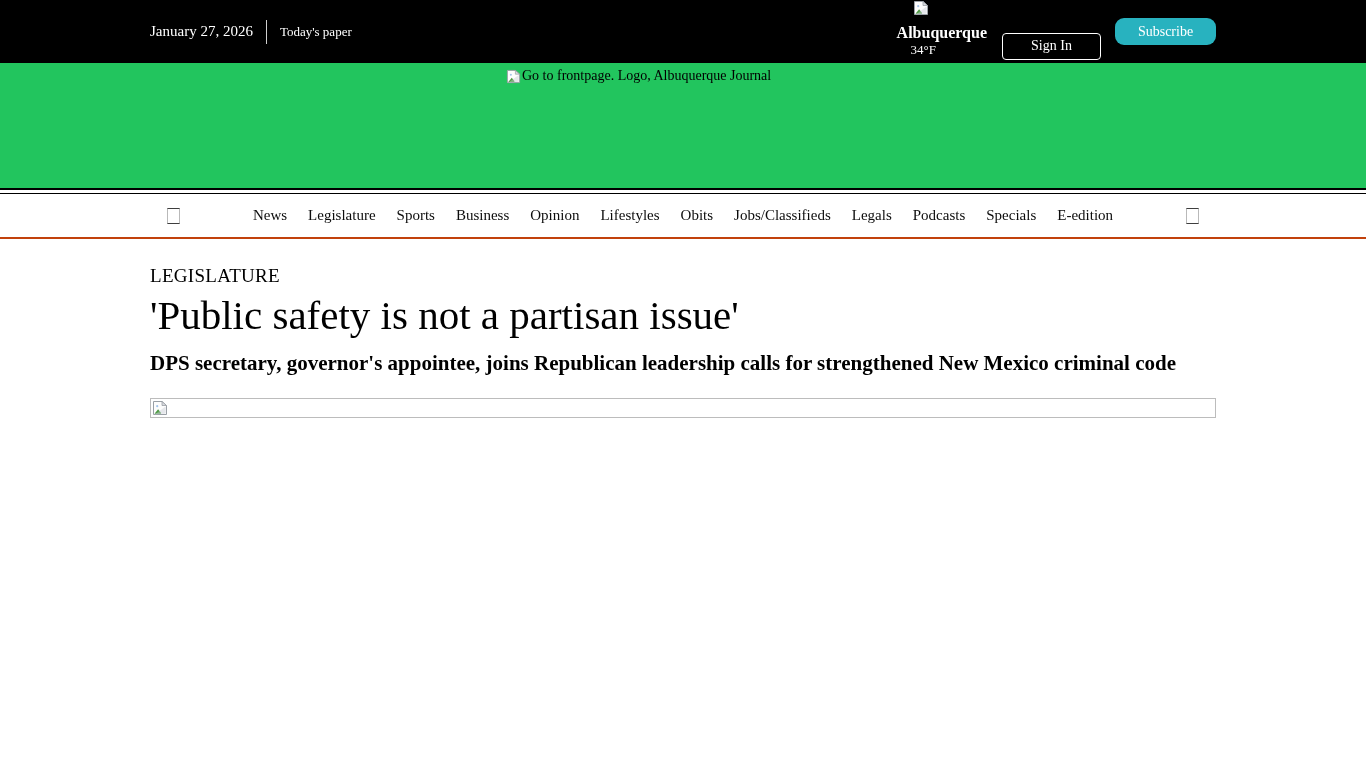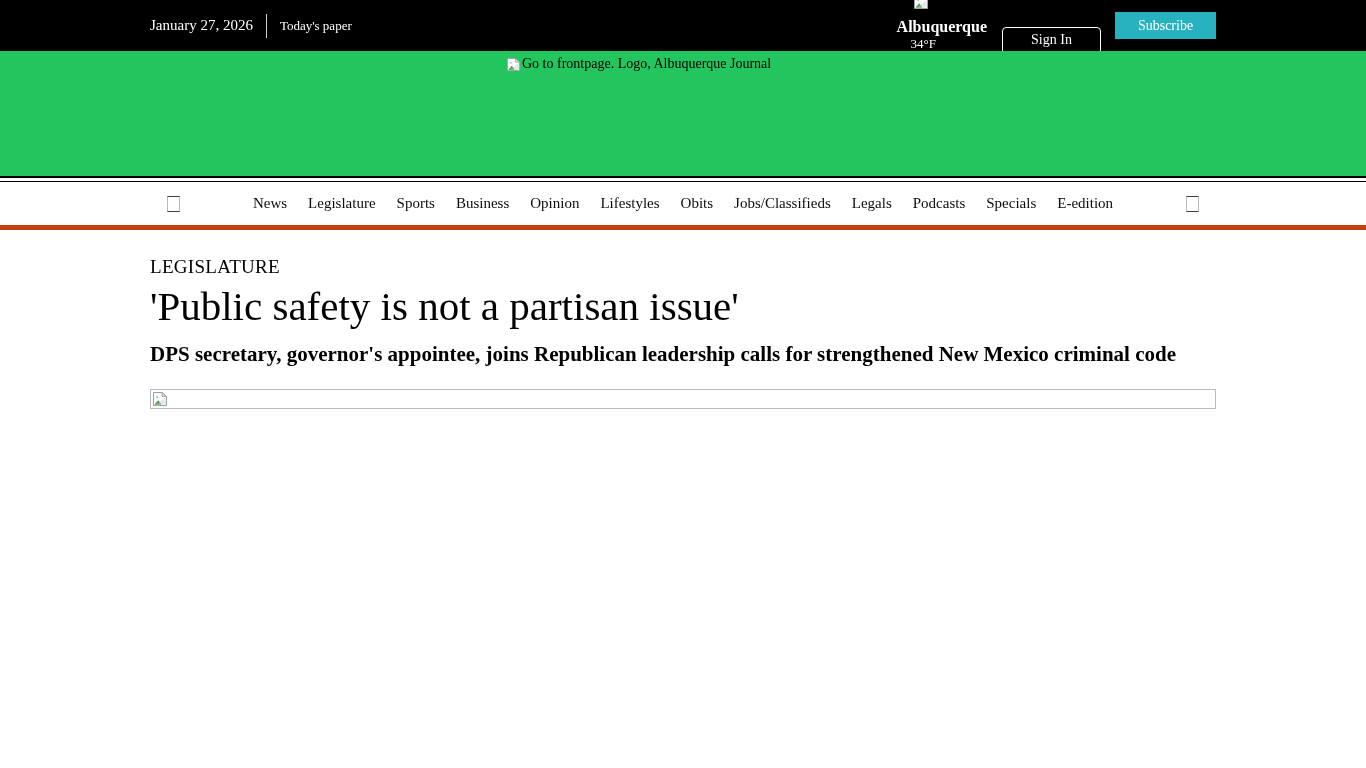--- a/index.html
+++ b/index.html
@@ -5,21 +5,21 @@
   * { margin:0; padding:0; box-sizing:border-box; }
   html,body { width:1366px; height:768px; }
   body {
     background:#ffffff;
     color:#000;
     font-family:"Liberation Serif", serif;
     overflow:hidden;
   }
 
   
-  .topbar { height:51px; background:#000; }
+  .topbar { height:63px; background:#000; }
   .topbar-inner {
     width:1066px; margin:0 auto; height:100%;
     display:flex; align-items:center; color:#fff;
   }
   .topbar-date { font-size:15px; white-space:nowrap; }
   .v-divider { width:1px; height:24px; background:#cfcfcf; margin:0 13px; }
   .todays-paper { font-size:13px; color:#fff; text-decoration:none; white-space:nowrap; cursor:pointer; }
   .weather { margin-left:auto; display:flex; align-items:center;flex-direction:column; }
   .weather-icon { width:16px; height:18px; transform:translateY(-7px); }
   .weather-city { font-weight:bold; font-size:16px; margin-left:42px; }
@@ -27,37 +27,37 @@
   .btn-signin {
     margin-left:15px; width:99px; height:27px;
     background:transparent; color:#fff;
     border:1px solid #fff; border-radius:4px;
     font-family:"Liberation Serif", serif; font-size:14px;
     cursor:pointer; display:flex; align-items:center; justify-content:center;margin-top:29px;
   }
   .btn-subscribe {
     margin-left:14px; width:101px; height:27px;
     background:#28b2bf; color:#fff;
-    border:none; border-radius:0;
+    border:none; border-radius:9px;
     font-family:"Liberation Serif", serif; font-size:14px;
     cursor:pointer; display:flex; align-items:center; justify-content:center;
   }
 
   
   .masthead { height:125px; position:relative; background:#22c55e; }
   .logo-link {
     position:absolute; left:506px; top:5px;
     display:inline-flex; align-items:center;
     font-size:14px; color:#000; text-decoration:none; cursor:pointer;
   }
   .logo-broken-icon { width:15px; height:15px; margin-right:1px; }
 
   
   .nav-band { border-top:2px solid #000; }
-  .nav-band-inner { margin-top:3px; border-top:1px solid #000; border-bottom:5px solid #c2410c;text-align:right; }
+  .nav-band-inner { margin-top:3px; border-top:1px solid #000; border-bottom:2px solid #c2410c;text-align:right; }
   .nav-row {
     width:1066px; margin:0 auto; height:43px;
     display:flex; align-items:center;
   }
   .placeholder-box {
     width:13px; height:16px;
     border:1px solid #3e3e3e;
     border-left-color:#b9b9b9; border-right-color:#b9b9b9;
     background:#fff; flex:0 0 auto; cursor:pointer;
   }

